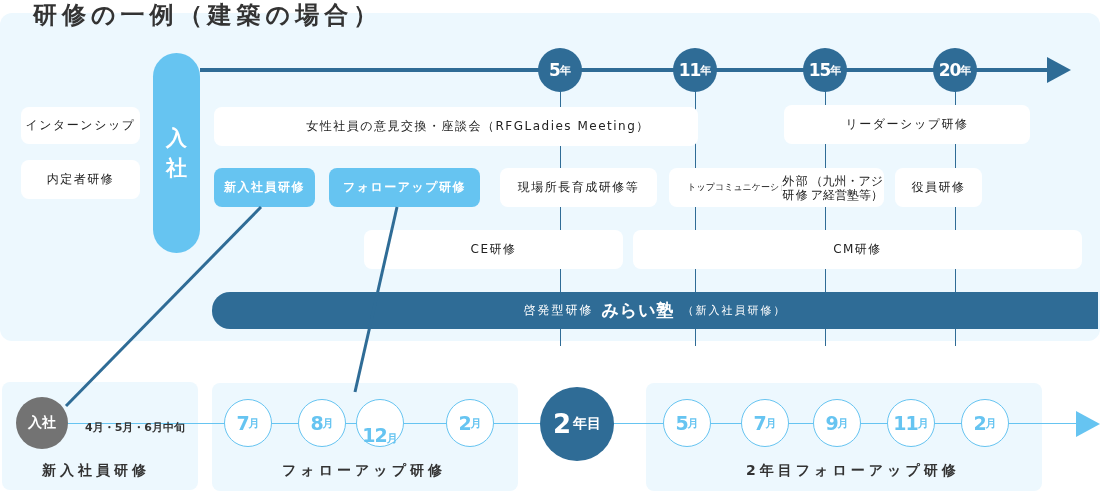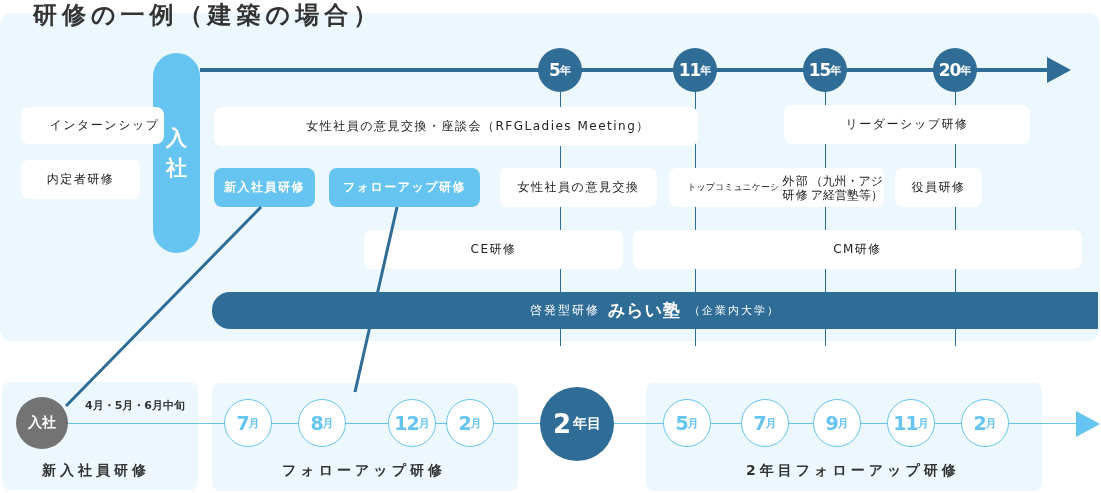--- a/index.html
+++ b/index.html
@@ -30,21 +30,21 @@
   .bpanel { background:#edf8fe; border-radius:8px; }
   .bline { height:1px; background:#66c4f1; top:423px; }
   .entry-circle { left:16px; top:397px; width:52px; height:52px; border-radius:50%; background:#737373; color:#fff;
                   font-weight:bold; font-size:14px; display:flex; align-items:center; justify-content:center; }
   .month { width:48px; height:48px; border-radius:50%; background:#fff; border:1px solid #66c4f1; top:399px; box-sizing:border-box;
            display:flex; align-items:center; justify-content:center; color:#66c4f1; font-weight:bold; font-size:19px; letter-spacing:-1px; }
   .month small { font-size:11px; letter-spacing:0; }
   .year2 { left:540px; top:387px; width:74px; height:74px; border-radius:50%; background:#2f6c96; color:#fff;
            display:flex; align-items:center; justify-content:center; font-weight:bold; font-size:26px; }
   .year2 small { font-size:14px; margin-left:2px; }
-  .period { left:85px; top:398px; font-size:11px; font-weight:bold; color:#333; }
+  .period { left:85px; top:420px; font-size:11px; font-weight:bold; color:#333; }
   .plabel { font-size:14px; font-weight:bold; letter-spacing:4px; color:#333; top:462px; }
   .barrow { left:1076px; top:411px; width:0; height:0; border-top:13px solid transparent; border-bottom:13px solid transparent; border-left:24px solid #66c4f1; }
 </style>
 </head>
 <body>
 
 <div class="abs top-panel"></div>
 <div class="abs title">研修の一例（建築の場合）</div>
 
 <div class="abs vline" style="left:560px;"></div>
@@ -70,42 +70,42 @@
 </div>
 <div class="abs year" style="left:803px;">
   <span>15</span>
     <small>年</small>
 </div>
 <div class="abs year" style="left:933px;">
   <span>20</span>
     <small>年</small>
 </div>
 
-<div class="abs box" style="left:21px;top:107px;width:119px;height:37px;padding-left:24px;">インターンシップ</div>
+<div class="abs box" style="left:21px;top:107px;width:119px;height:37px;">インターンシップ</div>
 <div class="abs box" style="left:21px;top:160px;width:119px;height:39px;">内定者研修</div>
 <div class="abs box" style="left:214px;top:107px;width:440px;height:39px;padding-left:44px;">女性社員の意見交換・座談会（RFGLadies Meeting）</div>
 <div class="abs box" style="left:784px;top:105px;width:246px;height:39px;">リーダーシップ研修</div>
 
 <div class="abs box blue" style="left:214px;top:168px;width:101px;height:39px;">新入社員研修</div>
 <div class="abs box blue" style="left:329px;top:168px;width:151px;height:39px;">フォローアップ研修</div>
-<div class="abs box" style="left:500px;top:168px;width:157px;height:39px;">女性社員の意見交換</div>
+<div class="abs box" style="left:500px;top:168px;width:157px;height:39px;">現場所長育成研修等</div>
 <div class="abs box small" style="left:669px;top:168px;width:147px;height:39px;">トップコミュニケーション</div>
 <div class="abs box two-line" style="left:782px;top:168px;width:102px;height:39px;">
   <span>外部研修</span>
   <span class="sub">（九州・アジア経営塾等）</span>
 </div>
 <div class="abs box" style="left:895px;top:168px;width:87px;height:39px;">役員研修</div>
 
 <div class="abs box" style="left:364px;top:230px;width:259px;height:39px;">CE研修</div>
 <div class="abs box" style="left:633px;top:230px;width:449px;height:39px;">CM研修</div>
 
 <div class="abs band">
   <span>啓発型研修</span>
   <span class="big">みらい塾</span>
-  <span class="paren">（企業内大学）</span>
+  <span class="paren">（新入社員研修）</span>
 </div>
 
 <div class="abs bpanel" style="left:2px;top:382px;width:196px;height:108px;"></div>
 <div class="abs bpanel" style="left:212px;top:383px;width:306px;height:108px;"></div>
 <div class="abs bpanel" style="left:646px;top:383px;width:396px;height:108px;"></div>
 
 <div class="abs bline" style="left:40px;width:1040px;"></div>
 <div class="abs barrow"></div>
 
 <svg class="diag">
@@ -118,21 +118,21 @@
 <div class="abs plabel" style="left:42px;">新入社員研修</div>
 
 <div class="abs month" style="left:224px;">
     <span>7</span>
     <small>月</small>
   </div>
 <div class="abs month" style="left:298px;">
     <span>8</span>
     <small>月</small>
   </div>
-<div class="abs month" style="left:388px;">
+<div class="abs month" style="left:356px;align-items:flex-end;">
     <span>12</span>
     <small>月</small>
   </div>
 <div class="abs month" style="left:446px;">
     <span>2</span>
     <small>月</small>
   </div>
 <div class="abs plabel" style="left:282px;">フォローアップ研修</div>
 
 <div class="abs year2">

